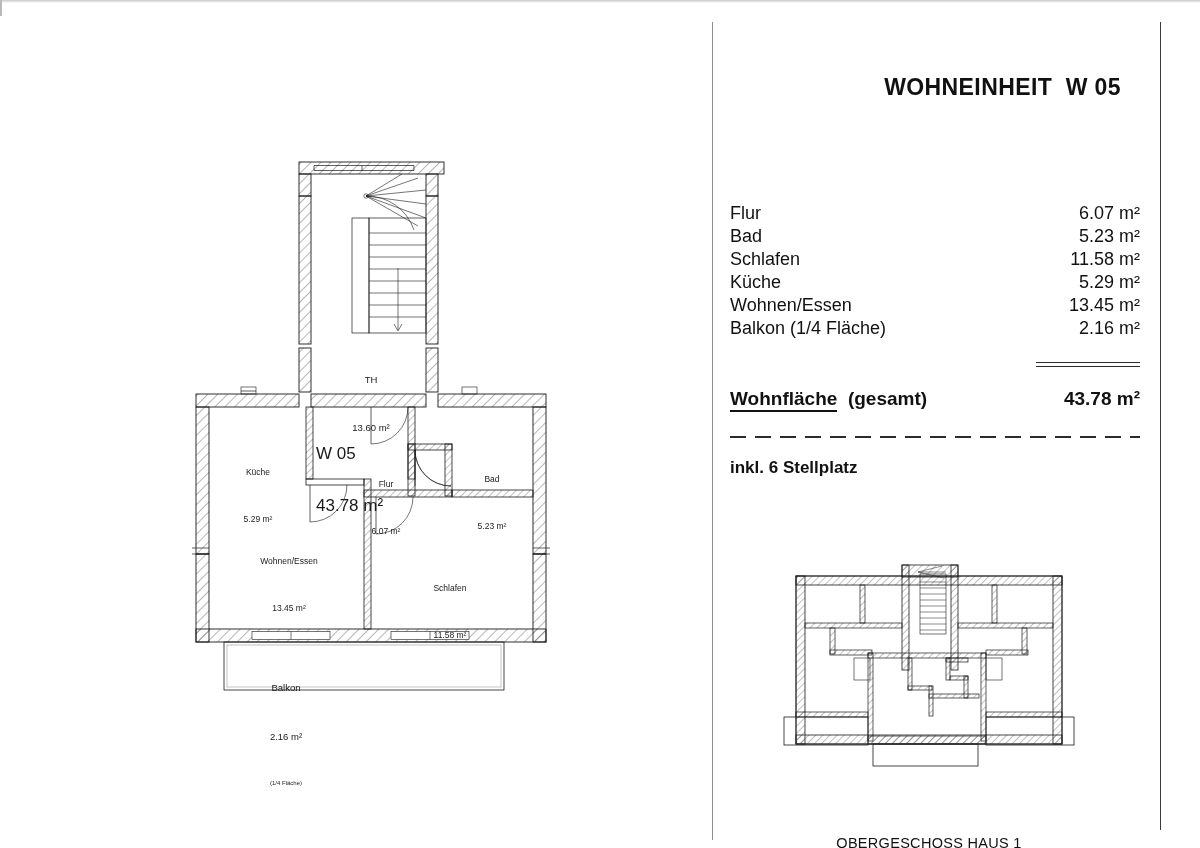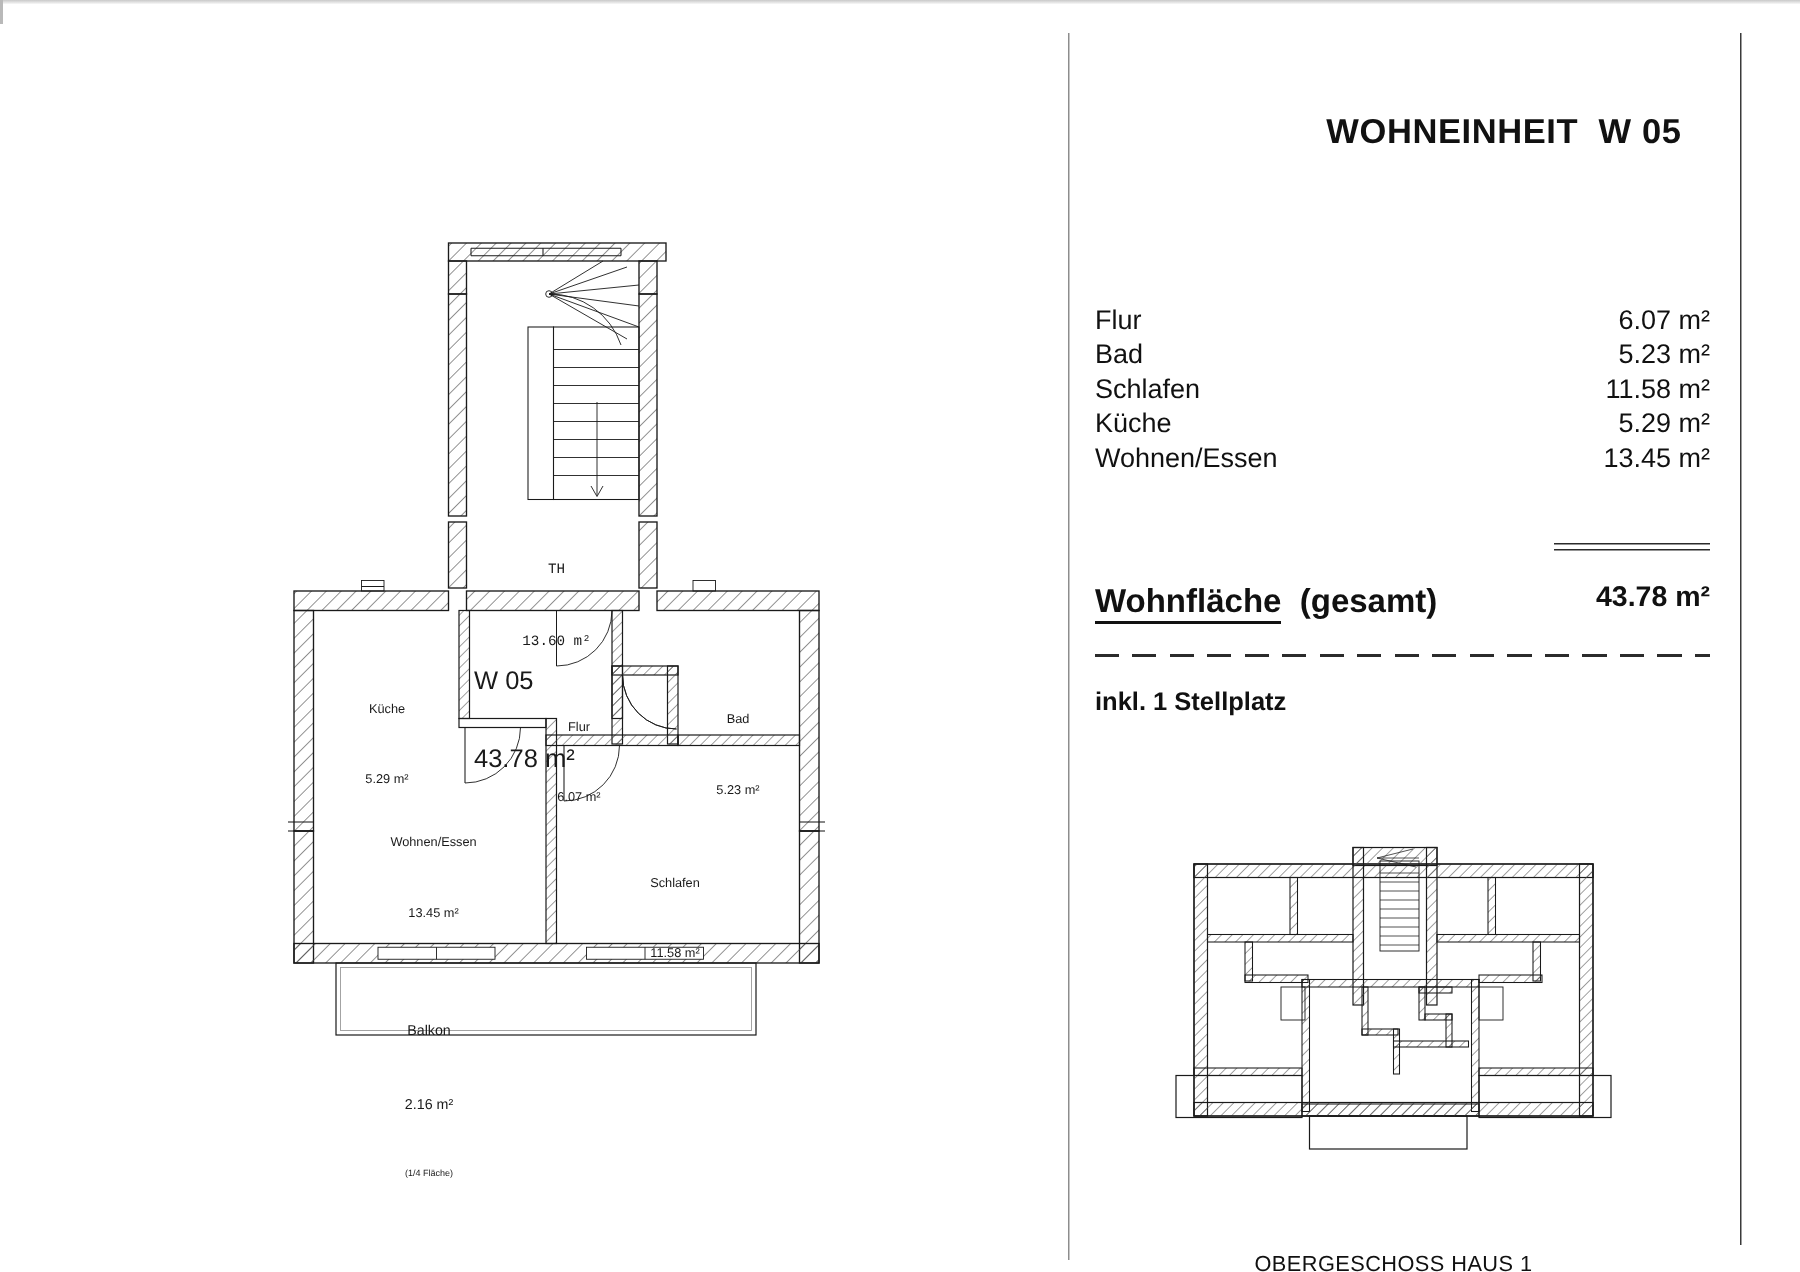--- a/index.html
+++ b/index.html
@@ -91,21 +91,21 @@
   }
 
   .total-row {
     position: absolute;
     left: 18px; top: 366px;
     width: 410px;
   }
   .total-label {
     position: absolute;
     left: 0; top: 0;
-    font-size: 22px;
+    font-size: 19px;
     font-weight: bold;
     white-space: pre;
   }
   .total-label .underlined {
     border-bottom: 2px solid #111;
     padding-bottom: 1px;
   }
   .total-value {
     position: absolute;
     right: 0; top: 0;
@@ -293,21 +293,21 @@
       <line x1="105" y1="483.5" x2="105" y2="491.5" stroke="#1a1a1a" stroke-width="0.6"></line>
       <rect x="205" y="483.5" width="78" height="8" fill="#ffffff" stroke="#1a1a1a" stroke-width="0.6"></rect>
       <line x1="244" y1="483.5" x2="244" y2="491.5" stroke="#1a1a1a" stroke-width="0.6"></line>
 
       <rect x="38" y="494" width="280" height="48" fill="none" stroke="#1a1a1a" stroke-width="0.8"></rect>
       <rect x="41" y="497" width="274" height="42" fill="none" stroke="#9a9a9a" stroke-width="0.6"></rect>
     </g>
   </svg>
 
   
-  <div class="fp-label fp-label-th" style="left: 130px; top: 190px; width: 110px; font-family: Liberation Mono, monospace;">
+  <div class="fp-label fp-label-th" style="left: 130px; top: 190px; width: 110px;">
     <span class="nm">TH</span>
     <span class="ar">13.60 m²</span>
   </div>
 
   <div class="fp-label fp-label-unit" style="left: 130px; top: 262px; width: 120px;">
     <span class="nm">W 05</span>
     <span class="ar">43.78 m²</span>
   </div>
 
   <div class="fp-label" style="left: 28px; top: 283px; width: 88px;">
@@ -365,33 +365,37 @@
         <td class="room-area">11.58 m²</td>
       </tr>
       <tr>
         <td class="room-name">Küche</td>
         <td class="room-area">5.29 m²</td>
       </tr>
       <tr>
         <td class="room-name">Wohnen/Essen</td>
         <td class="room-area">13.45 m²</td>
       </tr>
+      <tr>
+        <td class="room-name">Balkon (1/4 Fläche)</td>
+        <td class="room-area">2.16 m²</td>
+      </tr>
     </tbody>
   </table>
 
   <div class="sum-rule"></div>
 
   <div class="total-row">
     <div class="total-label"><span class="underlined">Wohnfläche</span><span>  (gesamt)</span></div>
     <div class="total-value">43.78 m²</div>
   </div>
 
   <div class="dashed-rule"></div>
 
-  <div class="parking-note">inkl. 1 Stellplatz</div>
+  <div class="parking-note">inkl. 6 Stellplatz</div>
 
   <div class="keyplan-wrap">
     <svg width="310" height="250" viewBox="0 0 310 250">
       <defs>
         <pattern id="khatch" width="5" height="5" patternTransform="rotate(45)" patternUnits="userSpaceOnUse">
           <line x1="0" y1="0" x2="0" y2="5" stroke="#4a4a4a" stroke-width="0.7"></line>
         </pattern>
       </defs>
       <g stroke="#1a1a1a" stroke-width="0.8" fill="none">
 

